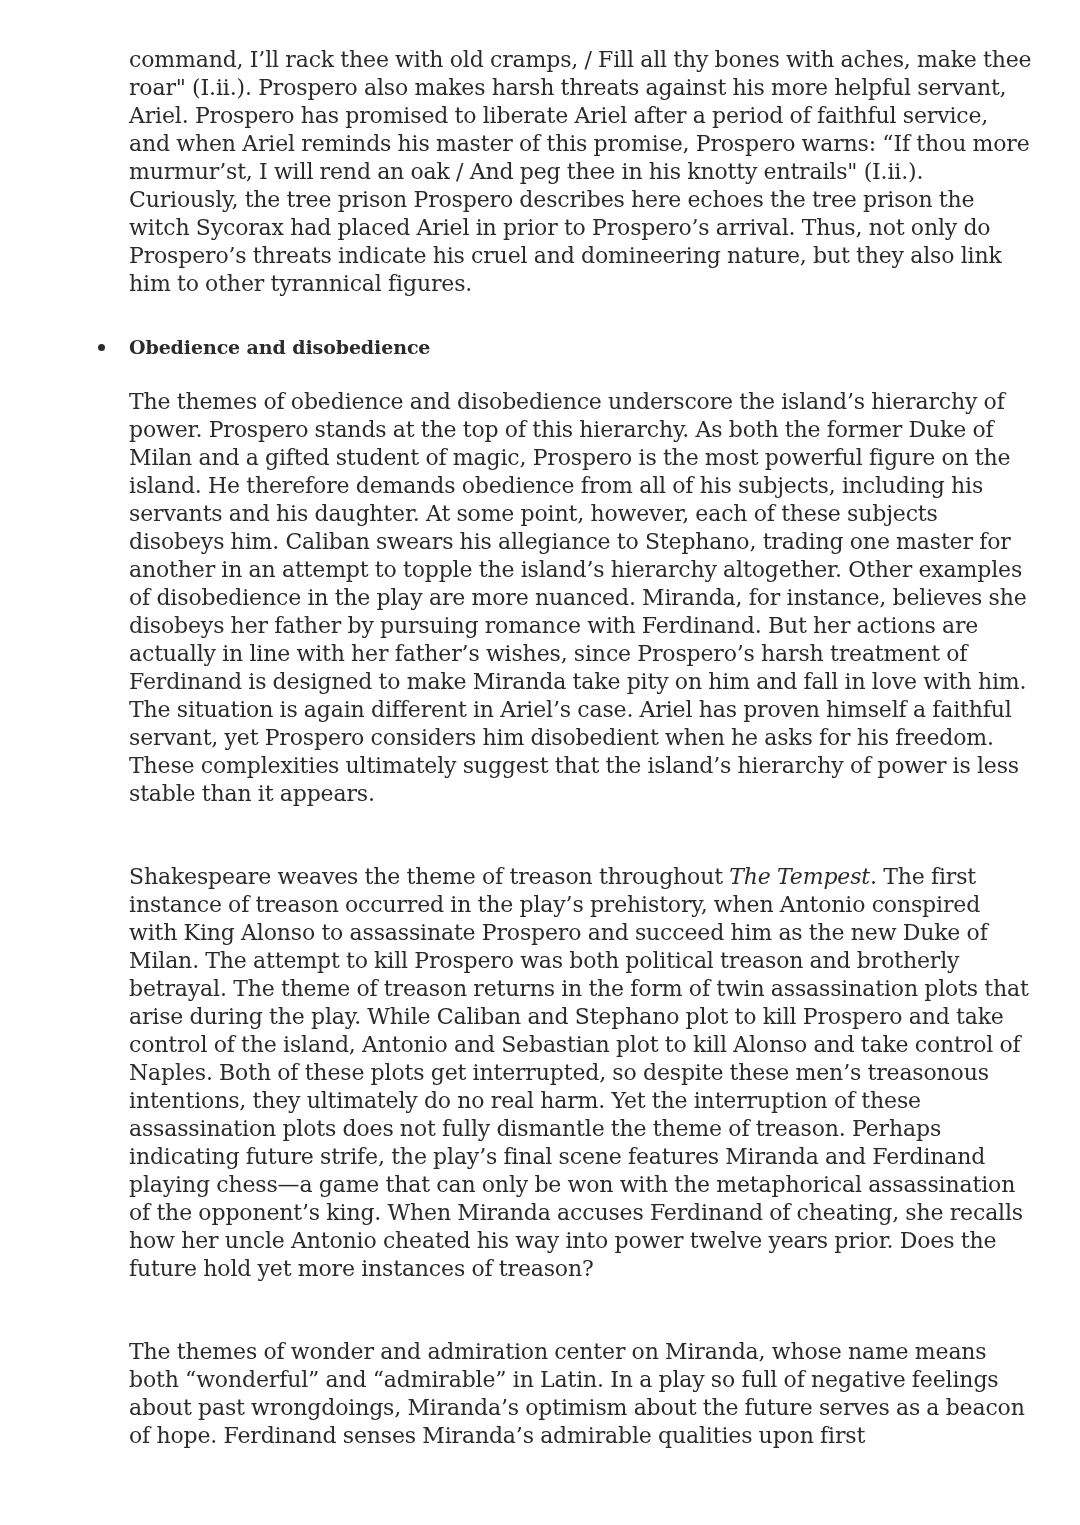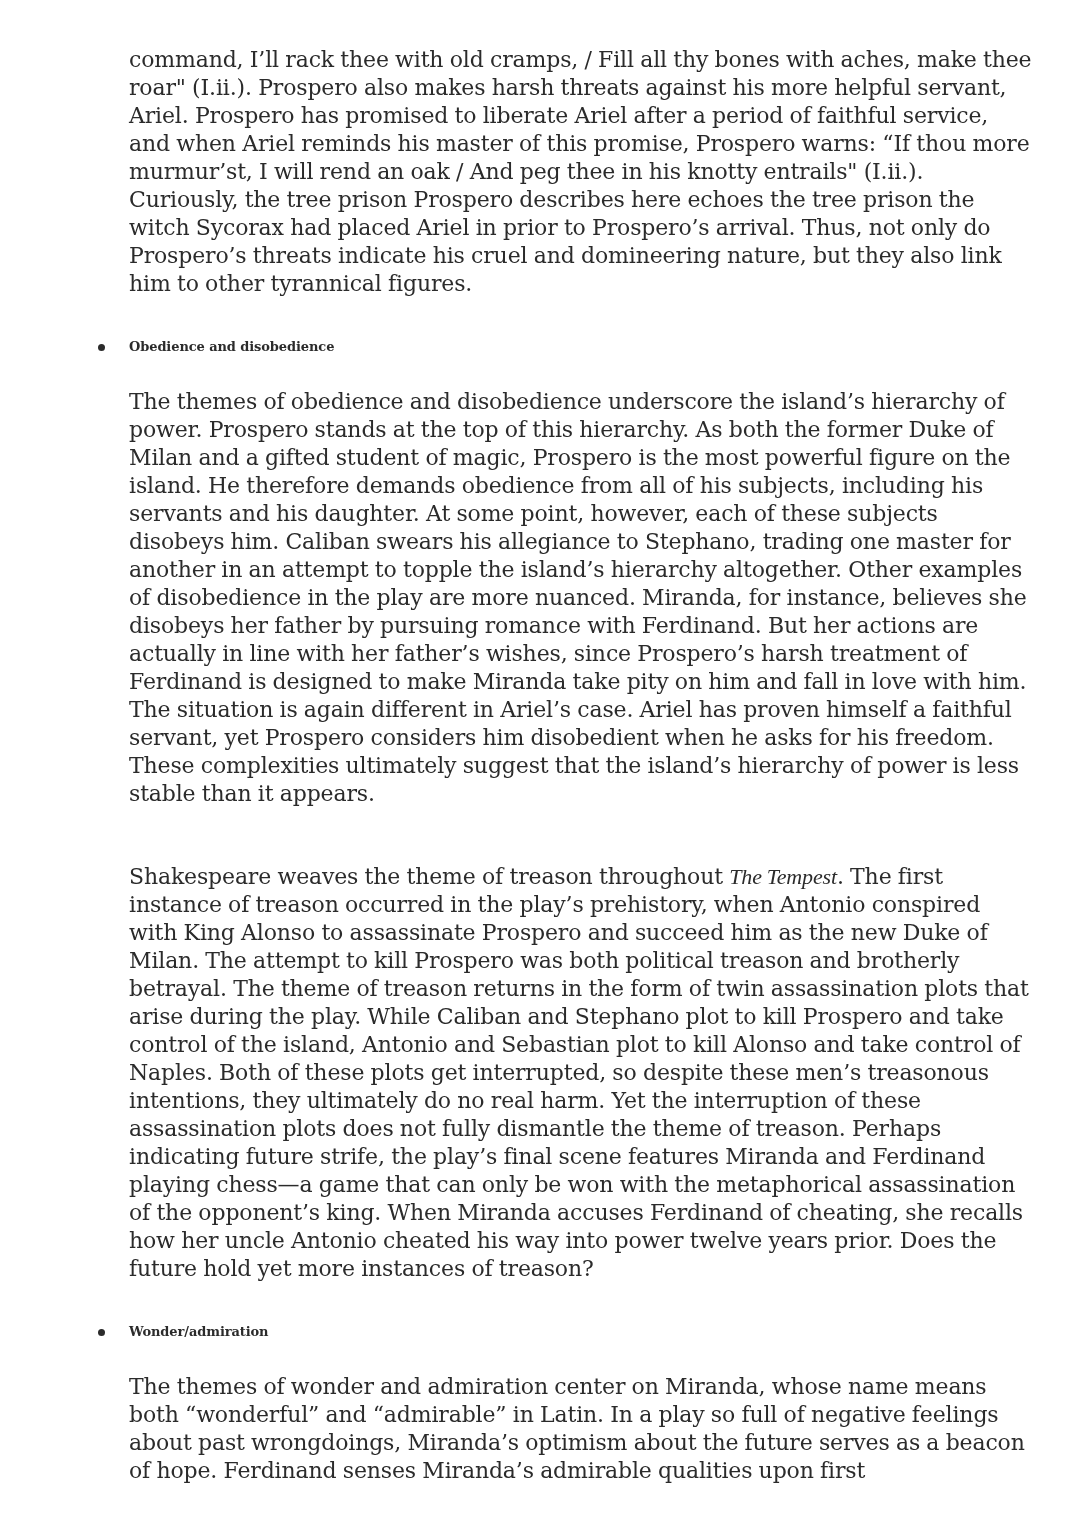--- a/index.html
+++ b/index.html
@@ -21,24 +21,24 @@
       top: 46px;
       width: 905px;
     }
     .para {
       font-size: 22px;
       line-height: 28px;
       margin: 0;
       letter-spacing: -0.15px;
       word-spacing: -0.5px;
     }
-    .para em { font-style: italic; font-family: Liberation Serif, serif; }
+    .para em { font-style: italic; }
     .heading-row {
       position: relative;
-      font-size: 13px;
+      font-size: 19px;
       font-weight: bold;
       line-height: 34.8px;
       margin: 0;
       letter-spacing: -0.1px;
     }
     .bullet {
       position: absolute;
       left: -31px;
       top: 14px;
       width: 7px;
@@ -62,20 +62,16 @@
     <span>Obedience and disobedience</span>
   </div>
   <div class="gap-after-heading"></div>
   <p class="para">The themes of obedience and disobedience underscore the island’s hierarchy of power. Prospero stands at the top of this hierarchy. As both the former Duke of Milan and a gifted student of magic, Prospero is the most powerful figure on the island. He therefore demands obedience from all of his subjects, including his servants and his daughter. At some point, however, each of these subjects disobeys him. Caliban swears his allegiance to Stephano, trading one master for another in an attempt to topple the island’s hierarchy altogether. Other examples of disobedience in the play are more nuanced. Miranda, for instance, believes she disobeys her father by pursuing romance with Ferdinand. But her actions are actually in line with her father’s wishes, since Prospero’s harsh treatment of Ferdinand is designed to make Miranda take pity on him and fall in love with him. The situation is again different in Ariel’s case. Ariel has proven himself a faithful servant, yet Prospero considers him disobedient when he asks for his freedom. These complexities ultimately suggest that the island’s hierarchy of power is less stable than it appears.</p>
 
   <div class="gap-before-heading"></div>
   <div class="gap-after-heading"></div>
   <p class="para"><span>Shakespeare weaves the theme of treason throughout </span><em>The Tempest</em><span>. The first instance of treason occurred in the play’s prehistory, when Antonio conspired with King Alonso to assassinate Prospero and succeed him as the new Duke of Milan. The attempt to kill Prospero was both political treason and brotherly betrayal. The theme of treason returns in the form of twin assassination plots that arise during the play. While Caliban and Stephano plot to kill Prospero and take control of the island, Antonio and Sebastian plot to kill Alonso and take control of Naples. Both of these plots get interrupted, so despite these men’s treasonous intentions, they ultimately do no real harm. Yet the interruption of these assassination plots does not fully dismantle the theme of treason. Perhaps indicating future strife, the play’s final scene features Miranda and Ferdinand playing chess—a game that can only be won with the metaphorical assassination of the opponent’s king. When Miranda accuses Ferdinand of cheating, she recalls how her uncle Antonio cheated his way into power twelve years prior. Does the future hold yet more instances of treason?</span></p>
 
   <div class="gap-before-heading"></div>
-  <div class="heading-row">
-    <span class="bullet"></span>
-    <span>Wonder/admiration</span>
-  </div>
   <div class="gap-after-heading"></div>
   <p class="para">The themes of wonder and admiration center on Miranda, whose name means both “wonderful” and “admirable” in Latin. In a play so full of negative feelings about past wrongdoings, Miranda’s optimism about the future serves as a beacon of hope. Ferdinand senses Miranda’s admirable qualities upon first</p>
 
 </div>
 
 </body></html>

